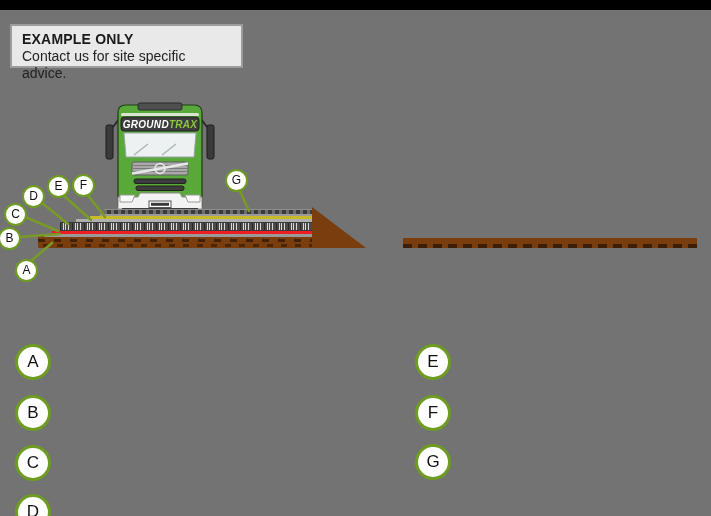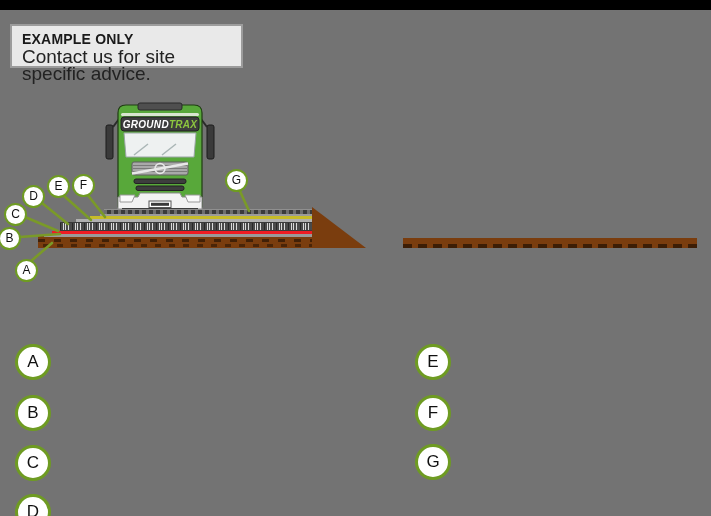--- a/index.html
+++ b/index.html
@@ -7,21 +7,21 @@
     position:relative;width:711px;height:516px;overflow:hidden;
     background:#737373;font-family:"Liberation Sans",sans-serif;margin-top:10px;
   }
   
   .notice{
     position:absolute;left:10px;top:14px;width:233px;height:44px;
     background:#e9e9e9;border:2px solid #9c9c9c;box-sizing:border-box;
     padding:4px 10px 0 10px;color:#1a1a1a;
   }
   .notice .t1{font-size:14px;font-weight:bold;line-height:18px;letter-spacing:.2px;}
-  .notice .t2{font-size:19px;line-height:17px;color:#222;}
+  .notice .t2{font-size:14px;line-height:17px;color:#222;}
   
   .layer{position:absolute;}
   .ground-left{
     left:38px;top:226px;width:274px;height:12px;background-color:#7a3d0e;
     background-image:
       repeating-linear-gradient(90deg, rgba(35,17,3,.65) 0 7px, rgba(0,0,0,0) 7px 16px),
       repeating-linear-gradient(90deg, rgba(0,0,0,0) 0 5px, rgba(35,17,3,.55) 5px 11px, rgba(0,0,0,0) 11px 14px);
     background-size:100% 3px,100% 3px;background-position:0 3px,0 8px;background-repeat:repeat-x;
   }
   .ramp{

